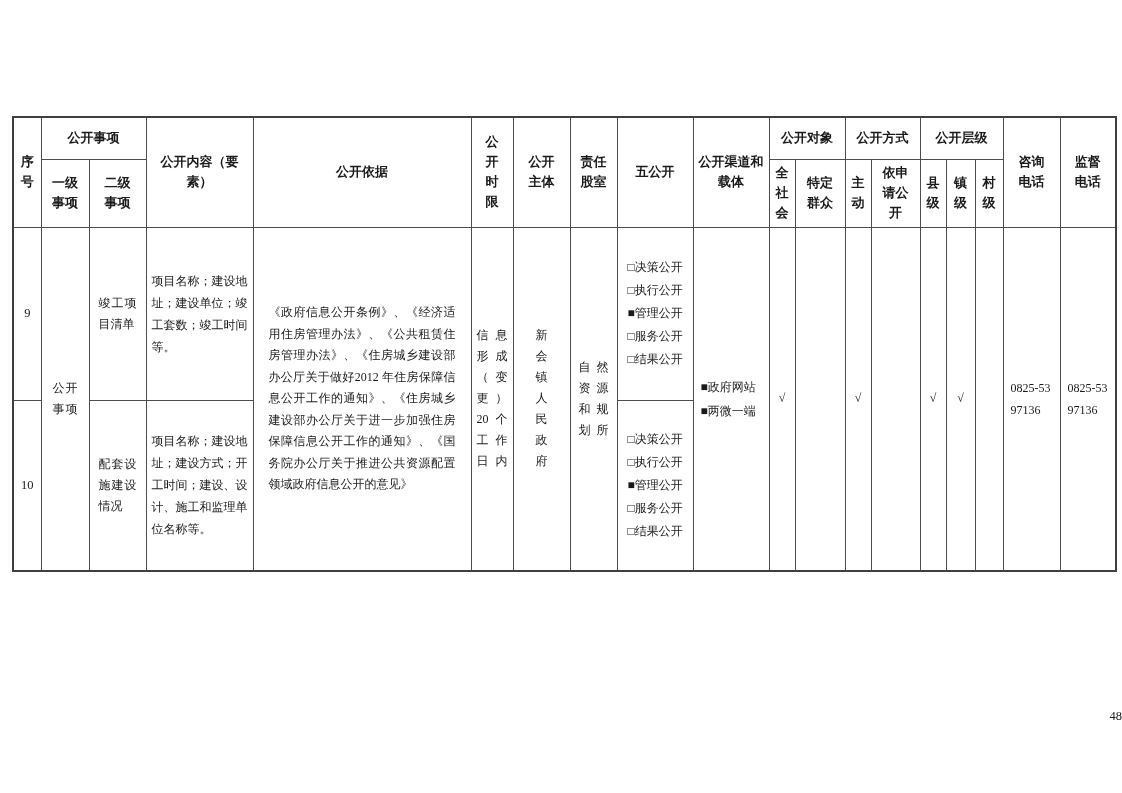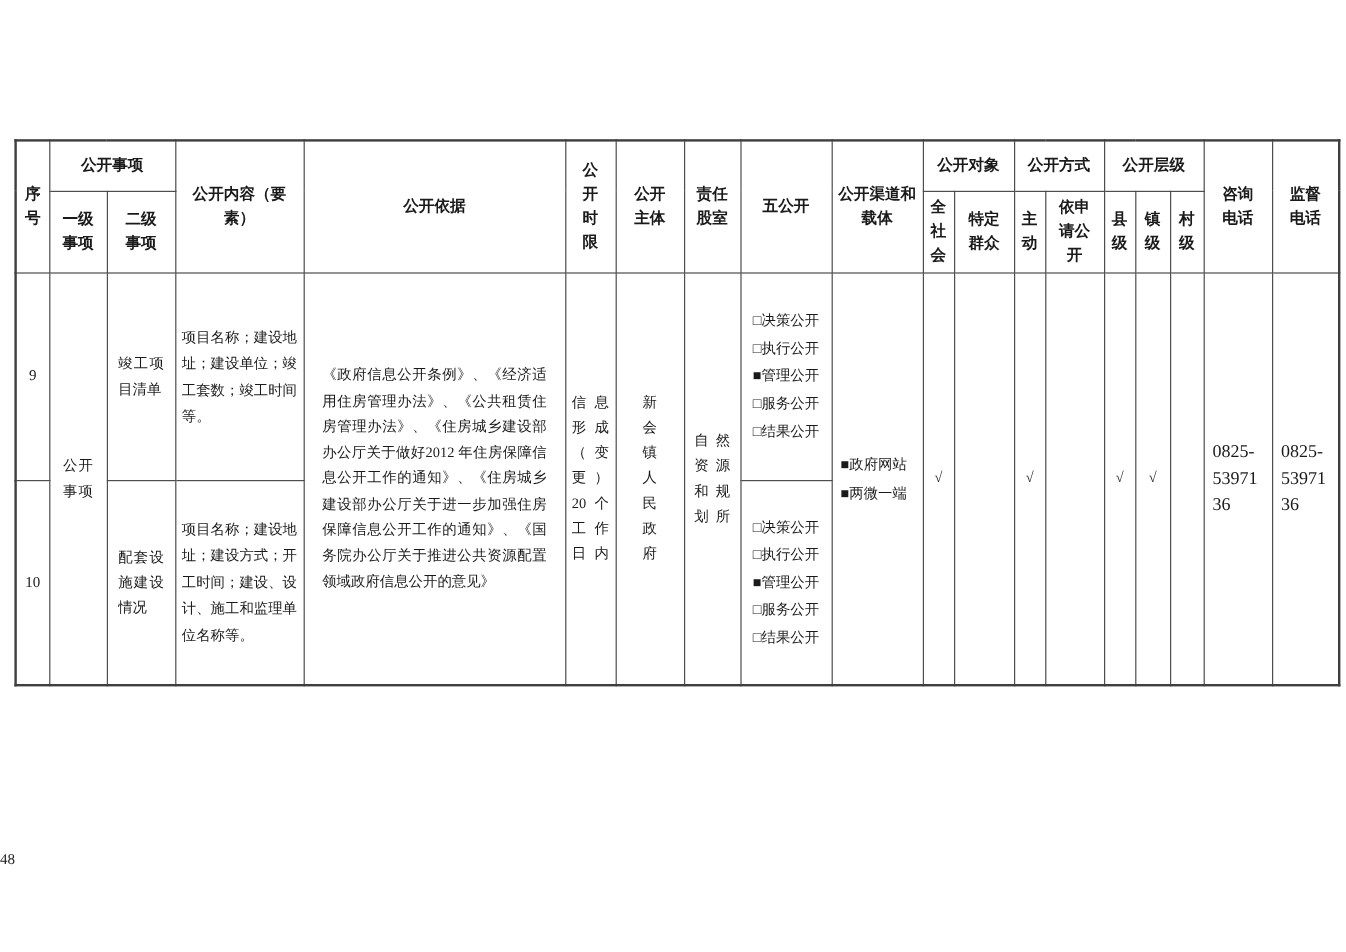--- a/index.html
+++ b/index.html
@@ -69,27 +69,27 @@
   td.cell-five    { padding: 0 6px; text-align: center; }
   td.cell-five .cb-line { line-height: 23px; white-space: nowrap; }
   td.cell-channel { padding: 0 7px; text-align: left; }
   td.cell-channel .cb-line { line-height: 24px; white-space: nowrap; }
   td.cell-check { font-size: 12px; }
   td.cell-phone {
     padding: 0 7px;
     text-align: left;
     word-break: break-all;
     line-height: 22px;
-    font-size: 15px;
+    font-size: 12px;
   }
   .page-number {
     position: absolute;
     top: 709px; left: 0;
     width: 1122px;
-    text-align: left;
+    text-align: right;
     font-size: 12.5px;
     color: #222;
     font-family: "Liberation Serif", serif;
   }
 </style>
 </head>
 <body>
 
 <table class="doc-table">
   <colgroup>

